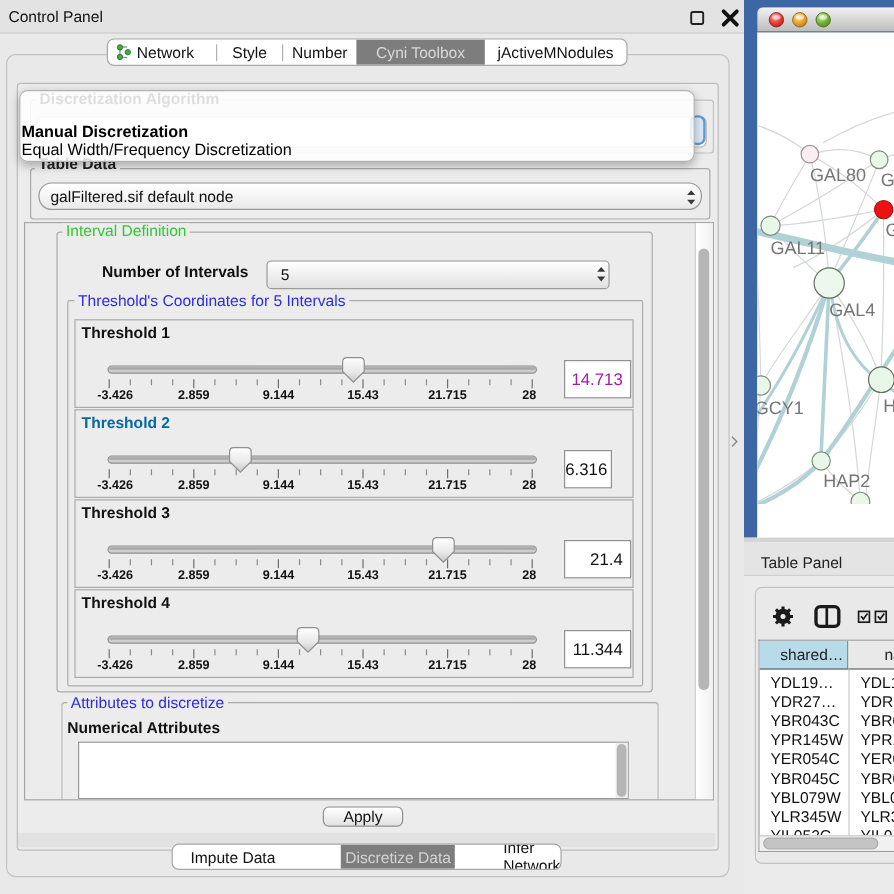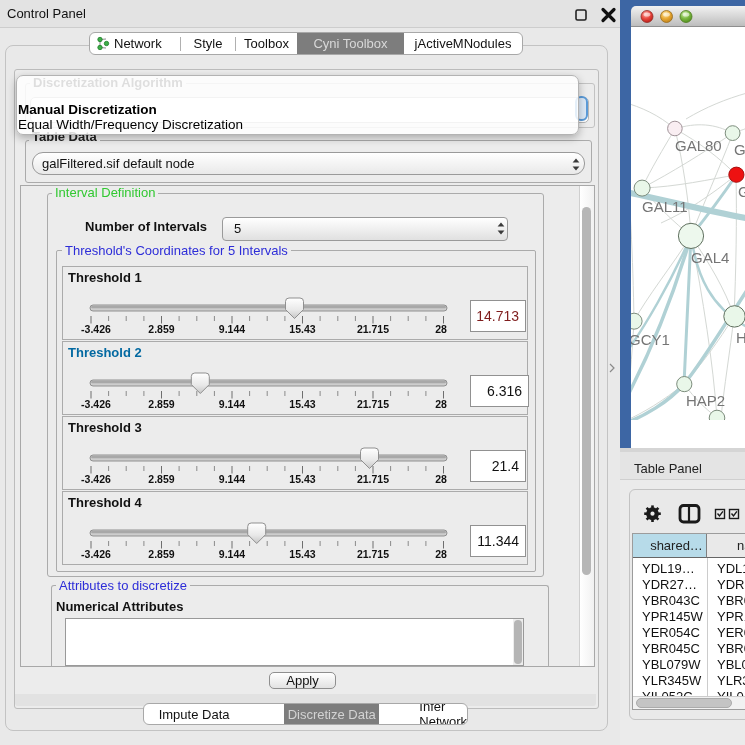--- a/index.html
+++ b/index.html
@@ -32,21 +32,21 @@
     <div style="width:90px;display:flex;align-items:center;padding-left:6px;box-sizing:border-box;">
       <svg width="14" height="15" viewBox="0 0 14 15" style="margin-right:4px;">
         <path d="M4 3.5 L10 3 M4 11.5 L10 12 M4 3.5 L4 11.5" stroke="#8a8a8a" stroke-width="1"></path>
         <circle cx="4" cy="3.5" r="2.2" fill="#3fae49" stroke="#1c7d27" stroke-width="0.8"></circle>
         <circle cx="4" cy="11.5" r="2.2" fill="#3fae49" stroke="#1c7d27" stroke-width="0.8"></circle>
         <circle cx="10.5" cy="7.5" r="2.2" fill="#3fae49" stroke="#1c7d27" stroke-width="0.8"></circle>
       </svg>Network</div>
     <div style="width:1px;height:14px;background:#b0b0b0;margin-top:4px;"></div>
     <div style="width:54px;display:flex;align-items:center;justify-content:center;">Style</div>
     <div style="width:1px;height:14px;background:#b0b0b0;margin-top:4px;"></div>
-    <div style="width:61px;display:flex;align-items:center;justify-content:center;">Toolbox</div>
+    <div style="width:61px;display:flex;align-items:center;justify-content:center;">Number</div>
     <div style="width:107px;display:flex;align-items:center;justify-content:center;background:#7d7d7d;color:#d8d8d8;">Cyni Toolbox</div>
     <div style="flex:1;display:flex;align-items:center;justify-content:center;">jActiveMNodules</div>
   </div>
 
   
   <div class="abs" style="left:25px;top:83px;width:568px;height:43px;border:1px solid #c2c2c2;border-radius:3px;"></div>
   <div class="abs ttl" style="left:30px;top:76px;font-weight:bold;color:#333;">Discretization Algorithm</div>
   <div class="abs" style="left:30px;top:97px;width:557px;height:24px;background:#fff;border:1px solid #b5b5b5;border-radius:5px;"></div>
   <div class="abs" style="left:575px;top:96px;width:13px;height:25px;background:#dce9f7;border:2.5px solid #5b9bd8;border-radius:6px;box-sizing:border-box;"></div>
 
@@ -124,21 +124,21 @@
       <line x1="347.9" y1="24" x2="347.9" y2="29" stroke="#8a8a8a" stroke-width="1"></line>
       <line x1="365.5" y1="24" x2="365.5" y2="31.5" stroke="#6e6e6e" stroke-width="1"></line>
     <text x="18.0" y="40.5" font-size="10.5" font-weight="bold" fill="#111" text-anchor="middle" font-family="Liberation Sans">-3.426</text>
       <text x="83.5" y="40.5" font-size="10.5" font-weight="bold" fill="#111" text-anchor="middle" font-family="Liberation Sans">2.859</text>
       <text x="154.0" y="40.5" font-size="10.5" font-weight="bold" fill="#111" text-anchor="middle" font-family="Liberation Sans">9.144</text>
       <text x="224.5" y="40.5" font-size="10.5" font-weight="bold" fill="#111" text-anchor="middle" font-family="Liberation Sans">15.43</text>
       <text x="295.0" y="40.5" font-size="10.5" font-weight="bold" fill="#111" text-anchor="middle" font-family="Liberation Sans">21.715</text>
       <text x="363.0" y="40.5" font-size="10.5" font-weight="bold" fill="#111" text-anchor="middle" font-family="Liberation Sans">28</text>
     <path d="M 207.5 9.5 Q 207.5 6 211.0 6 L 222.0 6 Q 225.5 6 225.5 9.5 L 225.5 17.5 L 216.5 26.5 L 207.5 17.5 Z" fill="url(#thg)" stroke="#8f8f8f" stroke-width="1"></path>
   </svg>
-  <div class="abs" style="left:470px;top:300px;width:56px;height:32px;background:#fff;border:1px solid #919191;box-sizing:border-box;font-size:14px;color:#7f1d1d;text-align:right;line-height:30px;padding-right:6px;">14.713</div>
+  <div class="abs" style="left:470px;top:300px;width:56px;height:32px;background:#fff;border:1px solid #919191;box-sizing:border-box;font-size:14px;color:#a21caf;text-align:right;line-height:30px;padding-right:6px;">14.713</div>
   <div class="abs" style="left:62px;top:341px;width:466px;height:74px;border:1px solid #ababab;background:#ececec;box-sizing:border-box;"></div>
   <div class="abs" style="left:68px;top:345px;font-size:13px;font-weight:bold;color:#0369a1;">Threshold 2</div>
   <svg class="abs" style="left:78px;top:367px;" width="455" height="48" viewBox="0 0 455 48">
     <rect x="12" y="13" width="357" height="6" rx="3" fill="#cdcdcd" stroke="#909090" stroke-width="1"></rect>
     <rect x="13" y="14" width="355" height="2.2" rx="1.1" fill="#a8a8a8"></rect>
     <line x1="13.0" y1="24" x2="13.0" y2="31.5" stroke="#6e6e6e" stroke-width="1"></line>
       <line x1="30.6" y1="24" x2="30.6" y2="29" stroke="#8a8a8a" stroke-width="1"></line>
       <line x1="48.2" y1="24" x2="48.2" y2="29" stroke="#8a8a8a" stroke-width="1"></line>
       <line x1="65.9" y1="24" x2="65.9" y2="29" stroke="#8a8a8a" stroke-width="1"></line>
       <line x1="83.5" y1="24" x2="83.5" y2="31.5" stroke="#6e6e6e" stroke-width="1"></line>
@@ -159,21 +159,21 @@
       <line x1="347.9" y1="24" x2="347.9" y2="29" stroke="#8a8a8a" stroke-width="1"></line>
       <line x1="365.5" y1="24" x2="365.5" y2="31.5" stroke="#6e6e6e" stroke-width="1"></line>
     <text x="18.0" y="40.5" font-size="10.5" font-weight="bold" fill="#111" text-anchor="middle" font-family="Liberation Sans">-3.426</text>
       <text x="83.5" y="40.5" font-size="10.5" font-weight="bold" fill="#111" text-anchor="middle" font-family="Liberation Sans">2.859</text>
       <text x="154.0" y="40.5" font-size="10.5" font-weight="bold" fill="#111" text-anchor="middle" font-family="Liberation Sans">9.144</text>
       <text x="224.5" y="40.5" font-size="10.5" font-weight="bold" fill="#111" text-anchor="middle" font-family="Liberation Sans">15.43</text>
       <text x="295.0" y="40.5" font-size="10.5" font-weight="bold" fill="#111" text-anchor="middle" font-family="Liberation Sans">21.715</text>
       <text x="363.0" y="40.5" font-size="10.5" font-weight="bold" fill="#111" text-anchor="middle" font-family="Liberation Sans">28</text>
     <path d="M 113.3 9.5 Q 113.3 6 116.8 6 L 127.8 6 Q 131.3 6 131.3 9.5 L 131.3 17.5 L 122.3 26.5 L 113.3 17.5 Z" fill="url(#thg)" stroke="#8f8f8f" stroke-width="1"></path>
   </svg>
-  <div class="abs" style="left:470px;top:375px;width:59px;height:32px;background:#fff;border:1px solid #919191;box-sizing:border-box;font-size:14px;color:#111;text-align:right;line-height:30px;padding-right:6px;">6.316</div>
+  <div class="abs" style="left:470px;top:375px;width:40px;height:32px;background:#fff;border:1px solid #919191;box-sizing:border-box;font-size:14px;color:#111;text-align:right;line-height:30px;padding-right:6px;">6.316</div>
   <div class="abs" style="left:62px;top:416px;width:466px;height:74px;border:1px solid #ababab;background:#ececec;box-sizing:border-box;"></div>
   <div class="abs" style="left:68px;top:420px;font-size:13px;font-weight:bold;color:#111;">Threshold 3</div>
   <svg class="abs" style="left:78px;top:442px;" width="455" height="48" viewBox="0 0 455 48">
     <rect x="12" y="13" width="357" height="6" rx="3" fill="#cdcdcd" stroke="#909090" stroke-width="1"></rect>
     <rect x="13" y="14" width="355" height="2.2" rx="1.1" fill="#a8a8a8"></rect>
     <line x1="13.0" y1="24" x2="13.0" y2="31.5" stroke="#6e6e6e" stroke-width="1"></line>
       <line x1="30.6" y1="24" x2="30.6" y2="29" stroke="#8a8a8a" stroke-width="1"></line>
       <line x1="48.2" y1="24" x2="48.2" y2="29" stroke="#8a8a8a" stroke-width="1"></line>
       <line x1="65.9" y1="24" x2="65.9" y2="29" stroke="#8a8a8a" stroke-width="1"></line>
       <line x1="83.5" y1="24" x2="83.5" y2="31.5" stroke="#6e6e6e" stroke-width="1"></line>

